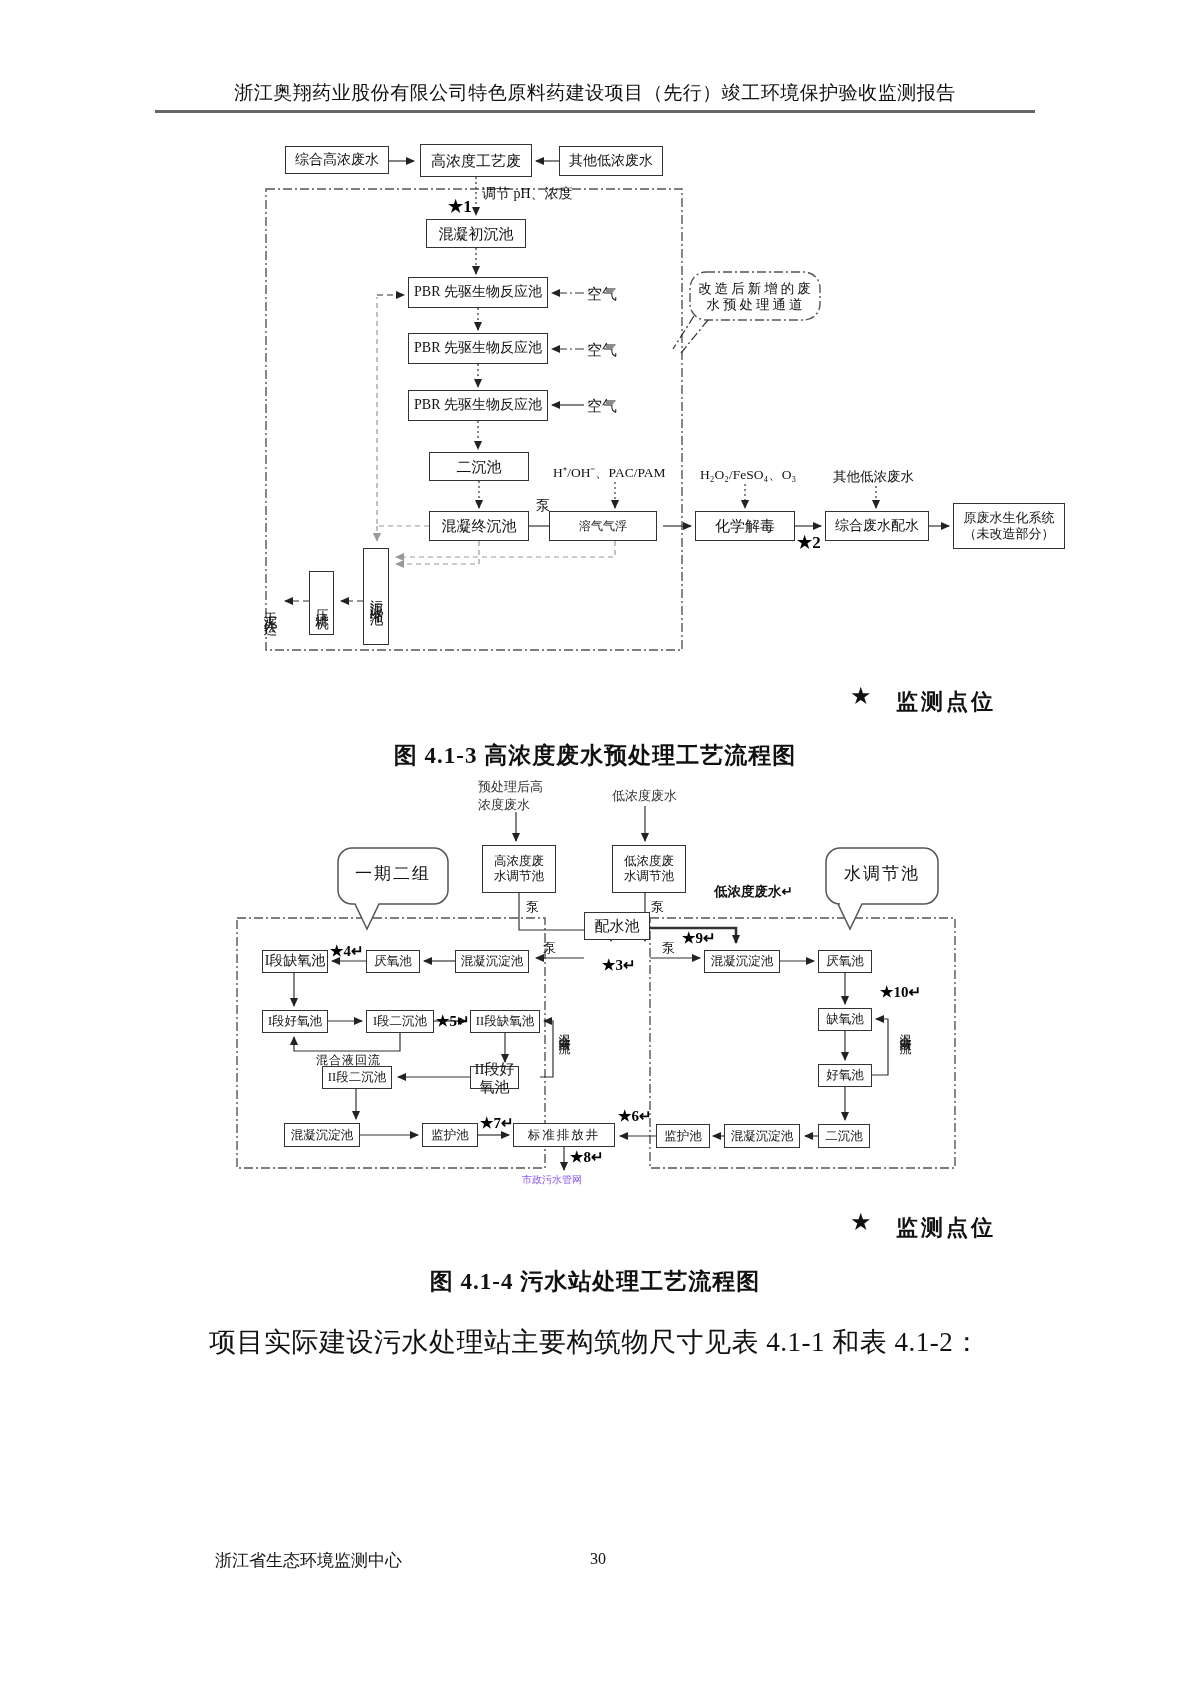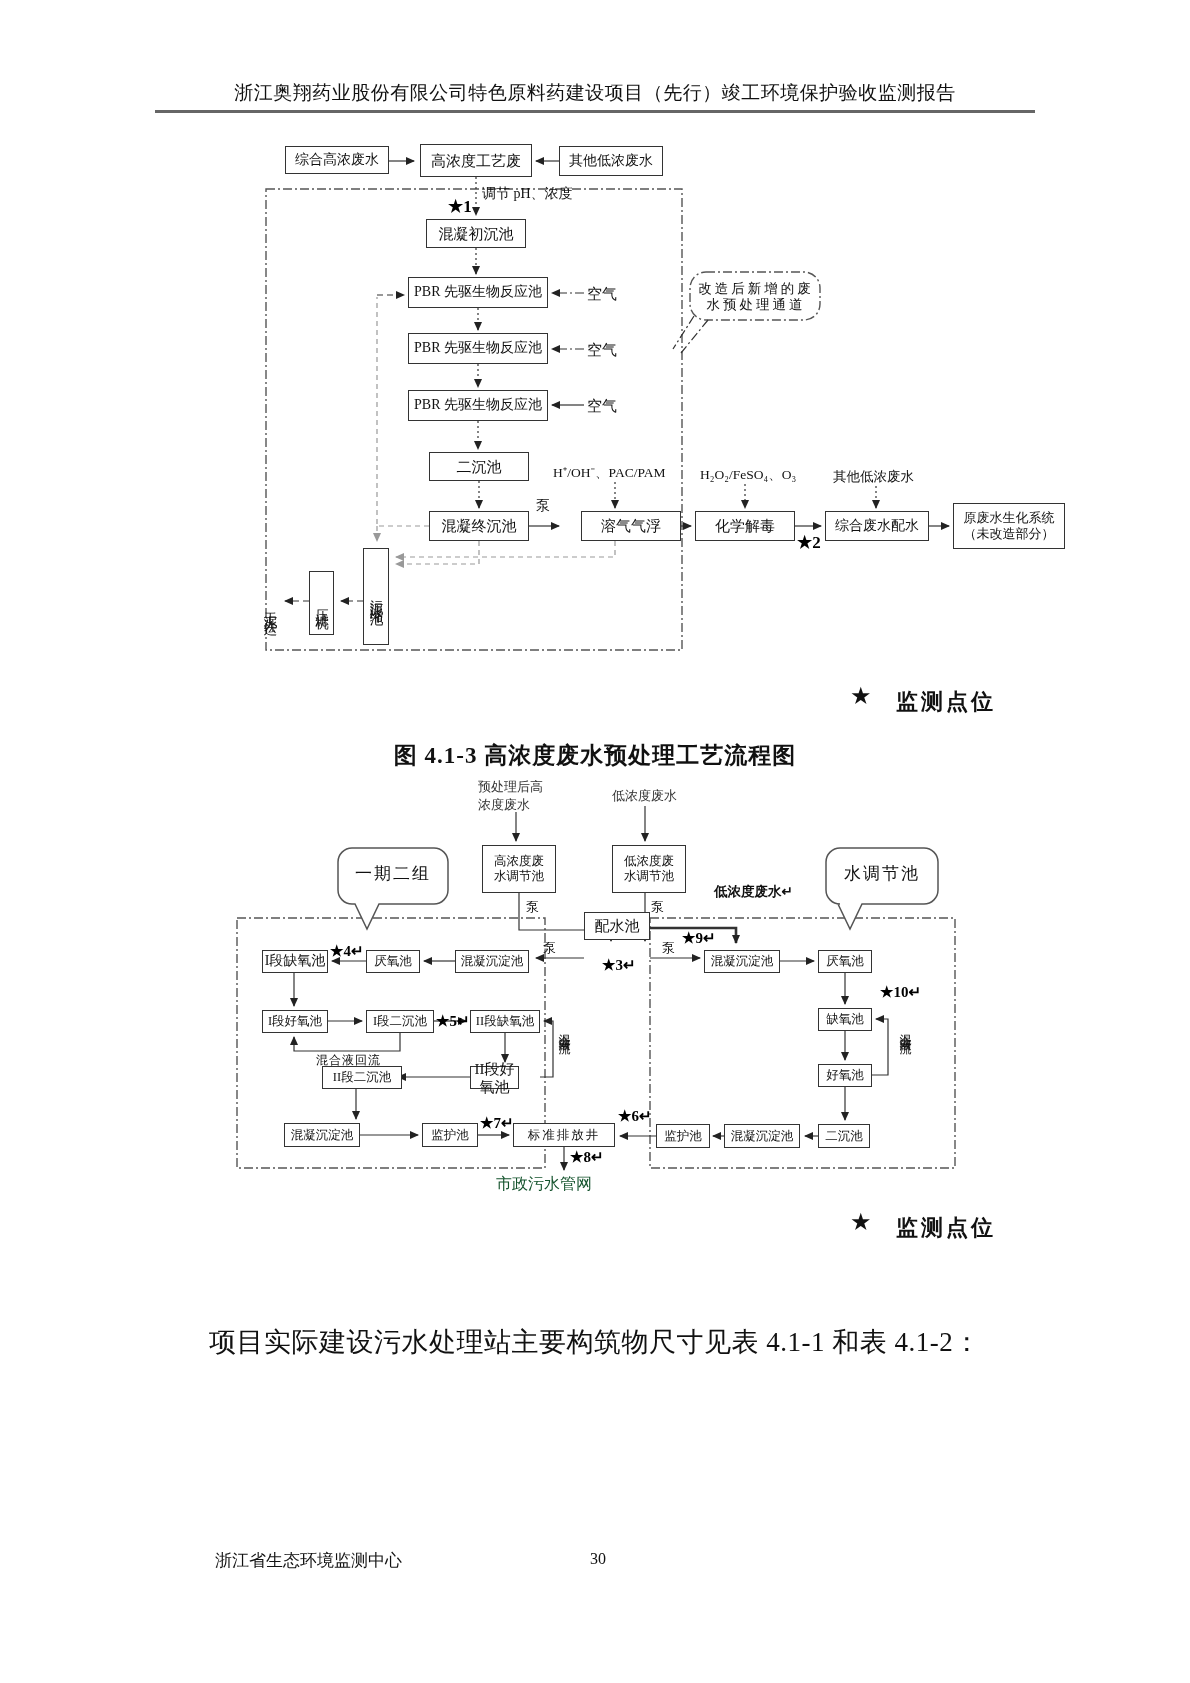--- a/index.html
+++ b/index.html
@@ -139,21 +139,21 @@
   <div class="bx" style="left:408px;top:333px;width:140px;height:31px">PBR 先驱生物反应池</div>
   <div class="bx" style="left:408px;top:390px;width:140px;height:31px">PBR 先驱生物反应池</div>
   <div class="lb" style="left:587px;top:285px;font-size:15px">空气</div>
   <div class="lb" style="left:587px;top:341px;font-size:15px">空气</div>
   <div class="lb" style="left:587px;top:397px;font-size:15px">空气</div>
 
   <div class="bx" style="left:429px;top:452px;width:100px;height:29px;font-size:15px">二沉池</div>
   <div class="bx" style="left:429px;top:511px;width:100px;height:30px;font-size:15px">混凝终沉池</div>
   <div class="lb" style="left:536px;top:498px">泵</div>
   <div class="lb" style="left:553px;top:465px;font-size:13.5px">H⁺/OH⁻、PAC/PAM</div>
-  <div class="bx" style="left:581px;top:511px;width:100px;height:30px;font-size:15px">溶气气浮</div>
+  <div class="bx" style="left:549px;top:511px;width:108px;height:30px;font-size:12px">溶气气浮</div>
 
   <div class="lb" style="left:700px;top:467px;font-size:13.5px">H₂O₂/FeSO₄、O₃</div>
   <div class="lb" style="left:833px;top:469px;font-size:13.5px">其他低浓废水</div>
   <div class="bx" style="left:695px;top:511px;width:100px;height:30px;font-size:15px">化学解毒</div>
   <div class="star f17" style="left:797px;top:532px">★2</div>
   <div class="bx" style="left:825px;top:511px;width:104px;height:30px">综合废水配水</div>
   <div class="bx" style="left:953px;top:503px;width:112px;height:46px;font-size:13px">
     <span>原废水生化系统</span>
     <span>（未改造部分）</span>
   </div>
@@ -198,27 +198,27 @@
 
   <div class="bx" style="left:584px;top:912px;width:66px;height:28px;font-size:15px">配水池</div>
 
   <div class="bx" style="left:455px;top:950px;width:74px;height:23px;font-size:12.5px">混凝沉淀池</div>
   <div class="bx" style="left:366px;top:950px;width:54px;height:23px;font-size:12.5px">厌氧池</div>
   <div class="bx" style="left:262px;top:950px;width:66px;height:23px;font-size:14px">I段缺氧池</div>
   <div class="bx" style="left:262px;top:1010px;width:66px;height:23px;font-size:12.5px">I段好氧池</div>
   <div class="bx" style="left:366px;top:1010px;width:68px;height:23px;font-size:12.5px">I段二沉池</div>
   <div class="bx" style="left:470px;top:1010px;width:70px;height:23px;font-size:12.5px">II段缺氧池</div>
   <div class="bx" style="left:470px;top:1066px;width:49px;height:23px;font-size:15px">II段好氧池</div>
-  <div class="bx" style="left:322px;top:1066px;width:80px;height:23px;font-size:12.5px">II段二沉池</div>
+  <div class="bx" style="left:322px;top:1066px;width:70px;height:23px;font-size:12.5px">II段二沉池</div>
   <div class="lb" style="left:316px;top:1053px;font-size:12px;letter-spacing:1px">混合液回流</div>
   <div class="lb vert" style="left:557px;top:1024px;font-size:12px;letter-spacing:2px">混合液回流</div>
   <div class="bx" style="left:284px;top:1123px;width:76px;height:24px;font-size:12.5px">混凝沉淀池</div>
   <div class="bx" style="left:422px;top:1123px;width:56px;height:24px;font-size:12.5px">监护池</div>
   <div class="bx" style="left:513px;top:1123px;width:102px;height:24px;font-size:12.5px;letter-spacing:2px">标准排放井</div>
-  <div class="lb" style="left:496px;top:1174px;font-size:16px;color:#14532d">市政污水管网</div>
+  <div class="lb" style="left:522px;top:1174px;font-size:10px;color:#8b5cf6">市政污水管网</div>
 
   <div class="bx" style="left:704px;top:950px;width:76px;height:23px;font-size:12.5px">混凝沉淀池</div>
   <div class="bx" style="left:818px;top:950px;width:54px;height:23px;font-size:12.5px">厌氧池</div>
   <div class="bx" style="left:818px;top:1008px;width:54px;height:23px;font-size:12.5px">缺氧池</div>
   <div class="bx" style="left:818px;top:1064px;width:54px;height:23px;font-size:12.5px">好氧池</div>
   <div class="lb vert" style="left:898px;top:1024px;font-size:12px;letter-spacing:2px">混合液回流</div>
   <div class="bx" style="left:818px;top:1124px;width:52px;height:24px;font-size:12.5px">二沉池</div>
   <div class="bx" style="left:724px;top:1124px;width:76px;height:24px;font-size:12.5px">混凝沉淀池</div>
   <div class="bx" style="left:656px;top:1124px;width:54px;height:24px;font-size:12.5px">监护池</div>
 
@@ -226,18 +226,19 @@
   <div class="star" style="left:330px;top:942px">★4↵</div>
   <div class="star" style="left:436px;top:1012px">★5↵</div>
   <div class="star" style="left:618px;top:1107px">★6↵</div>
   <div class="star" style="left:480px;top:1114px">★7↵</div>
   <div class="star" style="left:570px;top:1148px">★8↵</div>
   <div class="star" style="left:682px;top:929px">★9↵</div>
   <div class="star" style="left:880px;top:983px">★10↵</div>
 
   <div class="legend-star" style="left:850px;top:1208px">★</div>
   <div class="legend-lb" style="left:896px;top:1213px">监测点位</div>
+  <div class="fig-title" style="top:1266px">图 4.1-4  污水站处理工艺流程图</div>
 
   <div class="para">项目实际建设污水处理站主要构筑物尺寸见表 4.1-1 和表 4.1-2：</div>
 
   <div class="footer-org">浙江省生态环境监测中心</div>
   <div class="footer-page">30</div>
 </div>
 
 </body></html>

